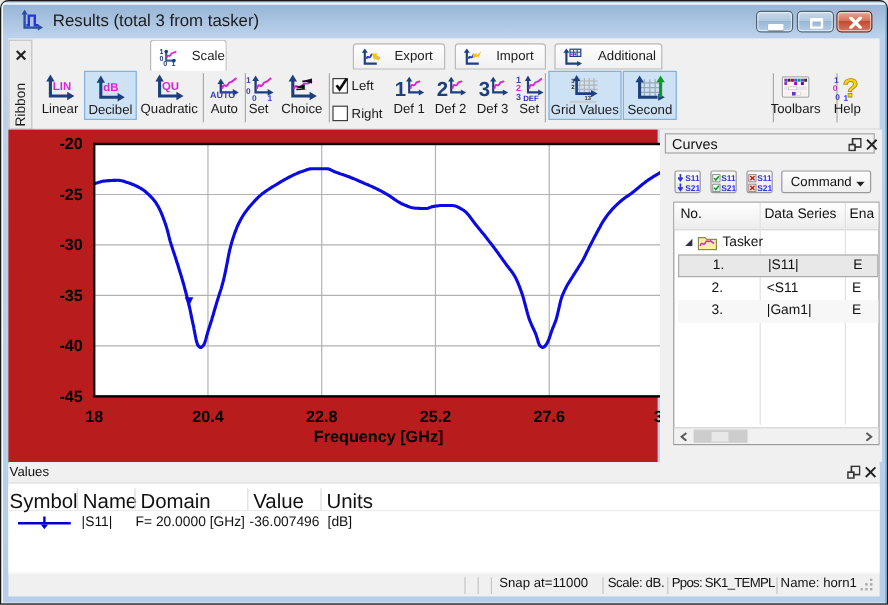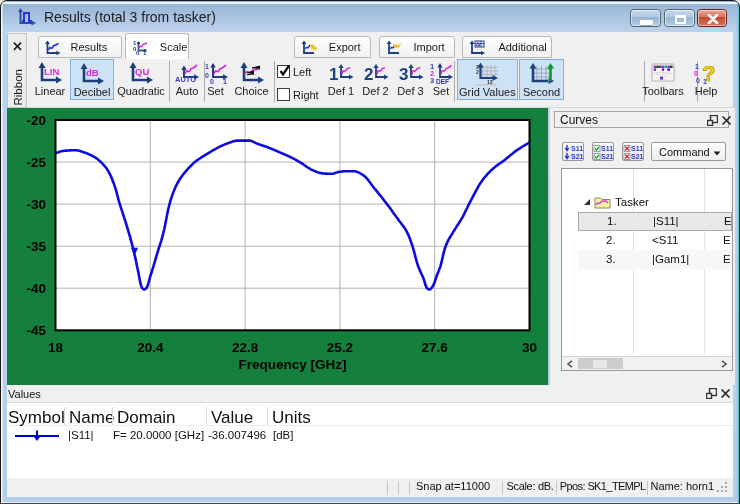--- a/index.html
+++ b/index.html
@@ -27,31 +27,31 @@
 .tab.sel .ti { top:5px; }
 .tab .tt { position:absolute; top:4px; }
 .tab.sel .tt { top:7px; }
 
 .rbtn { top:28px; height:44px; text-align:center; font-size:11px; color:#1a1a1a; white-space:nowrap; }
 .rbtn svg { display:block; margin:1px auto 0; }
 .rbtn .lb { display:block; margin-top:0px; }
 .rbtn.sel { top:26.5px; height:41px; padding-top:1.5px; background:#cde2f5; border:1px solid #7fb2e0; }
 .rsep { top:29px; width:1px; height:41px; background:#ababab; }
 
-#chart { left:7px; top:108px; width:541px; height:278px; background:#15803d; }
+#chart { left:7px; top:108px; width:541px; height:278px; background:#b91c1c;padding-left:23px; }
 
 #cpanel { left:550px; top:108px; width:185px; height:277px; background:#f0f0f0; }
 #cptitle { left:4px; top:3px; width:175px; height:17px; background:#f0f0f0; border:1px solid #a5a5a5; font-size:12px; color:#111; }
 .sbtn { top:34px; width:22px; height:19px; border:1px solid #9a9a9a; border-radius:2px; background:linear-gradient(#fcfcfc,#e8e8e8); }
 #cmdbtn { left:101px; top:34px; width:75px; height:19px; border:1px solid #9a9a9a; border-radius:2px; background:linear-gradient(#fdfdfd,#eee); font-size:11px; color:#111; }
 #ctable { left:11px; top:60px; width:172px; height:203px; background:#fff; border:1px solid #9a9a9a; }
 #chead { left:0; top:0; right:0; height:23px; background:linear-gradient(#fff,#f4f4f4 60%,#ececec); border-bottom:1px solid #d5d5d5; font-size:11.5px; color:#111; }
 .cv1 { position:absolute; left:71px; top:0; bottom:16px; width:1px; background:#e2e2e2; }
 .cv2 { position:absolute; left:142px; top:0; bottom:16px; width:1px; background:#e2e2e2; }
-.crow { left:16px; right:0; height:19px; font-size:11.5px; color:#111; }
+.crow { left:3px; right:0; height:19px; font-size:11.5px; color:#111; }
 #cscroll { left:0; right:0; bottom:0; height:14px; background:#f1f1f1; border-top:1px solid #d5d5d5; }
 
 #vpanel { left:7px; top:385px; width:726px; height:92px; background:#f0f0f0; }
 #vptitle { left:0; top:2px; width:726px; height:15px; font-size:11px; color:#111; background:#f0f0f0;}
 #vtable { left:0; top:17px; width:726px; height:75px; background:#fff; border-top:1px solid #d9d9d9;}
 #vhead { left:0; top:3px; right:0; height:20px; font-size:17px; color:#111; background:#fff; border-bottom:1px solid #ececec;}
 .vsep { position:absolute; top:1px; height:18px; width:1px; background:#dcdcdc; }
 #vrow { left:0; top:24px; right:0; height:16px; font-size:11.5px; color:#111; }
 
 #sbar { left:7px; top:477px; width:726px; height:20px; background:#f0f0f0; border-top:1px solid #fdfdfd; font-size:11px; color:#111; }
@@ -80,29 +80,20 @@
     <span class="inner"></span>
   <svg class="abs" style="left:9px;top:4px" width="12" height="10" viewBox="0 0 12 10">
       <path d="M2 1 L10 9 M10 1 L2 9" stroke="#fff" stroke-width="2.8" stroke-linecap="round"></path>
     </svg>
 </div>
 
 <div id="ribbon" class="abs">
   <div id="lstrip" class="abs">
       <span class="x">✕</span>
       <span class="rot">Ribbon</span>
-    </div>
-  <div class="abs tab" style="left:30.5px;width:84.0px">
-      <span class="ti"><svg width="16" height="16" viewBox="0 0 16 16">
-<path d="M2.5 3 L2.5 13 L13 13" stroke="#1d4080" stroke-width="1.8" fill="none"></path>
-<path d="M2.5 0.5 L5 4 L0 4 Z" fill="#1d4080"></path>
-          <path d="M15.5 13 L11.5 10.8 L11.5 15.2 Z" fill="#1d4080"></path>
-<path d="M4 10 C5 4.5,6.5 11,8 6.5 C9 4,10 6.5,11.5 4.5 L13.5 3.5" stroke="#2a35dd" stroke-width="1.7" fill="none"></path>
-</svg></span>
-      <span class="tt" style="left:32px">Results</span>
     </div>
   <div class="abs tab sel" style="left:117.8px;width:64.0px">
       <span class="ti"><svg width="16" height="16" viewBox="0 0 16 16">
 <text x="1" y="6" font-size="6" font-weight="bold" fill="#1d4080">1</text>
 <text x="1" y="12" font-size="6" font-weight="bold" fill="#1d4080">0</text>
 <text x="4" y="16" font-size="6" font-weight="bold" fill="#1d4080">0</text>
 <text x="11" y="16" font-size="6" font-weight="bold" fill="#1d4080">1</text>
 <path d="M6.5 4 L6.5 11.5 L13 11.5" stroke="#3c6090" stroke-width="1.8" fill="none"></path>
 <circle cx="6.5" cy="4" r="1.5" fill="#1d4080"></circle>
           <circle cx="13" cy="11.5" r="1.5" fill="#1d4080"></circle>
@@ -395,20 +386,25 @@
 <text x="8" y="8" font-size="7" font-weight="bold" fill="#2a35dd">S11</text>
 <text x="8" y="16" font-size="7" font-weight="bold" fill="#2a35dd">S21</text>
       </svg></div>
   <div id="cmdbtn" class="abs">
       <span class="abs" style="left:7px;top:2.5px">Command</span>
     <svg class="abs" style="left:61px;top:8px" width="8" height="5" viewBox="0 0 8 5">
         <path d="M0.5 0.5 L7.5 0.5 L4 4.5 Z" fill="#222"></path>
       </svg>
   </div>
   <div id="ctable" class="abs">
+    <div id="chead" class="abs">
+        <span class="abs" style="left:5px;top:4px">No.</span>
+        <span class="abs" style="left:75px;top:4px">Data Series</span>
+        <span class="abs" style="left:146px;top:4px">Ena</span>
+      </div>
     <span class="cv1"></span>
       <span class="cv2"></span>
     <div class="abs crow" style="top:24px">
       <svg class="abs" style="left:5px;top:5px" width="8" height="8" viewBox="0 0 8 8">
           <path d="M7 1 L7 7 L1 7 Z" fill="#333"></path>
         </svg>
       <svg class="abs" style="left:16px;top:2px" width="17" height="14" viewBox="0 0 17 14">
         <path d="M1 3 L1 13 L16 13 L16 4.5 L8 4.5 L6.5 3 Z" fill="#f7f3a0" stroke="#8a8a55" stroke-width="1"></path>
         <path d="M2.5 10 C4 5,5 11,7 7 C8.5 4,9.5 8,11 5.5 L14 8" stroke="#d527d5" stroke-width="1.3" fill="none"></path>
       </svg>

